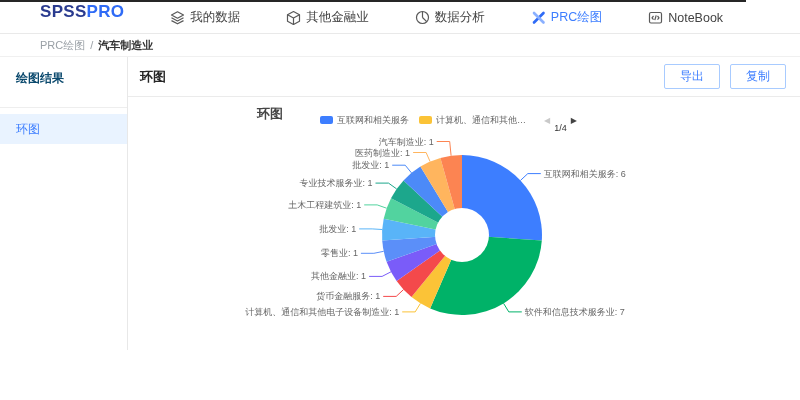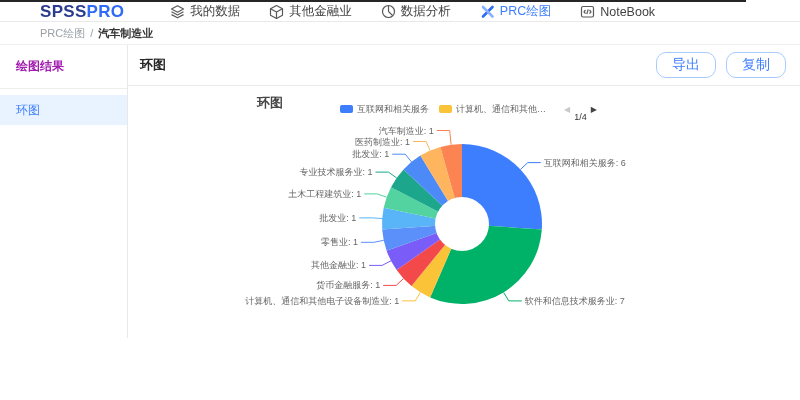--- a/index.html
+++ b/index.html
@@ -1,59 +1,59 @@
 <!DOCTYPE html>
 <html><head>
 <meta charset="utf-8">
 <style>
   * { margin:0; padding:0; box-sizing:border-box; }
   html,body { width:800px; height:400px; background:#fff; overflow:hidden;
               font-family:"Liberation Sans", sans-serif; }
   .top-edge { height:2px; width:746px; background:#262626; }
 
   
-  .navbar { height:20px; display:flex; padding:0 22px 0 40px;
+  .navbar { height:32px; display:flex; padding:0 22px 0 40px;
             border-bottom:1px solid #e9e9e9; background:#fff; }
   .logo { font-size:17px; font-weight:bold; letter-spacing:.3px; cursor:pointer; }
   .logo .sp1 { color:#2A3B8F; } .logo .sp2 { color:#2F6BF6; }
-  .nav { display:flex; align-items:center; gap:29px; margin-left:46px; }
+  .nav { display:flex; align-items:center; gap:46px; margin-left:46px; }
   .nav-item { display:flex; align-items:center; gap:5px; font-size:12.5px; color:#434343; cursor:pointer; white-space:nowrap; }
   .nav-item svg { display:block; }
   .nav-item.active { color:#3D7EFF; }
 
   
   .crumb { height:23px; display:flex; align-items:center; gap:5px; padding-left:40px;
            font-size:11px; border-bottom:1px solid #f0f0f0; background:#fff; }
   .crumb .parent { color:#9aa0a6; cursor:pointer; }
   .crumb .sep { color:#9aa0a6; }
   .crumb .current { color:#333; font-weight:bold; }
 
   
   .content { display:flex; height:293px; }
   .sidebar { width:128px; border-right:1px solid #e8e8e8; padding-top:4px; }
-  .sb-title { font-size:12px; font-weight:bold; color:#a21caf; padding:9px 16px 13px;
+  .sb-title { font-size:12px; font-weight:bold; color:#0c4a6e; padding:9px 16px 20px;
               border-bottom:1px solid #eee; margin:0 0 6px; }
   .sb-item { height:30px; line-height:30px; padding-left:16px; font-size:12px;
              color:#555; cursor:pointer; }
   .sb-item.active { background:#e9f3ff; color:#3D7EFF; }
 
   .main { flex:1; position:relative; }
   .panel-head { display:flex; align-items:center; padding:7px 14px 7px 12px;
                 border-bottom:1px solid #ebebeb; }
   .panel-title { font-size:13px; font-weight:bold; color:#262626; }
   .head-btns { margin-left:auto; display:flex; gap:10px; }
-  .btn { font-size:14px; color:#3D7EFF; background:#fff; border:1px solid #a8cbff;
-         border-radius:10px; padding:3px 15px; cursor:pointer;
+  .btn { font-size:12px; color:#3D7EFF; background:#fff; border:1px solid #a8cbff;
+         border-radius:2px; padding:3px 15px; cursor:pointer;
          font-family:"Liberation Sans", sans-serif; }
 
   
   .chart-wrap { position:relative; width:100%; height:258px; }
   .chart-title { position:absolute; left:129px; top:8px; font-size:13px;
                  font-weight:bold; color:#464646; }
-  .legend { position:absolute; left:212px; top:10px; display:flex;
+  .legend { position:absolute; left:192px; top:10px; display:flex;
             align-items:center; gap:10px; }
   .lg-item { display:flex; align-items:center; gap:4px; cursor:pointer; }
   .sw { width:13px; height:8px; border-radius:2px; flex:0 0 auto; }
   .lg-txt { font-size:9px; color:#666; max-width:96px; overflow:hidden;
             text-overflow:ellipsis; white-space:nowrap; display:inline-block; }
   .lg-pg { display:flex; align-items:center; gap:4px; margin-left:2px; font-size:9px; }
   .pg-prev { color:#c9c9c9; font-size:8px; cursor:pointer; }
   .pg-next { color:#444; font-size:8px; cursor:pointer; }
   .pg-num { color:#333;margin-top:16px; }
   #donut-svg { position:absolute; left:0; top:26px; }

